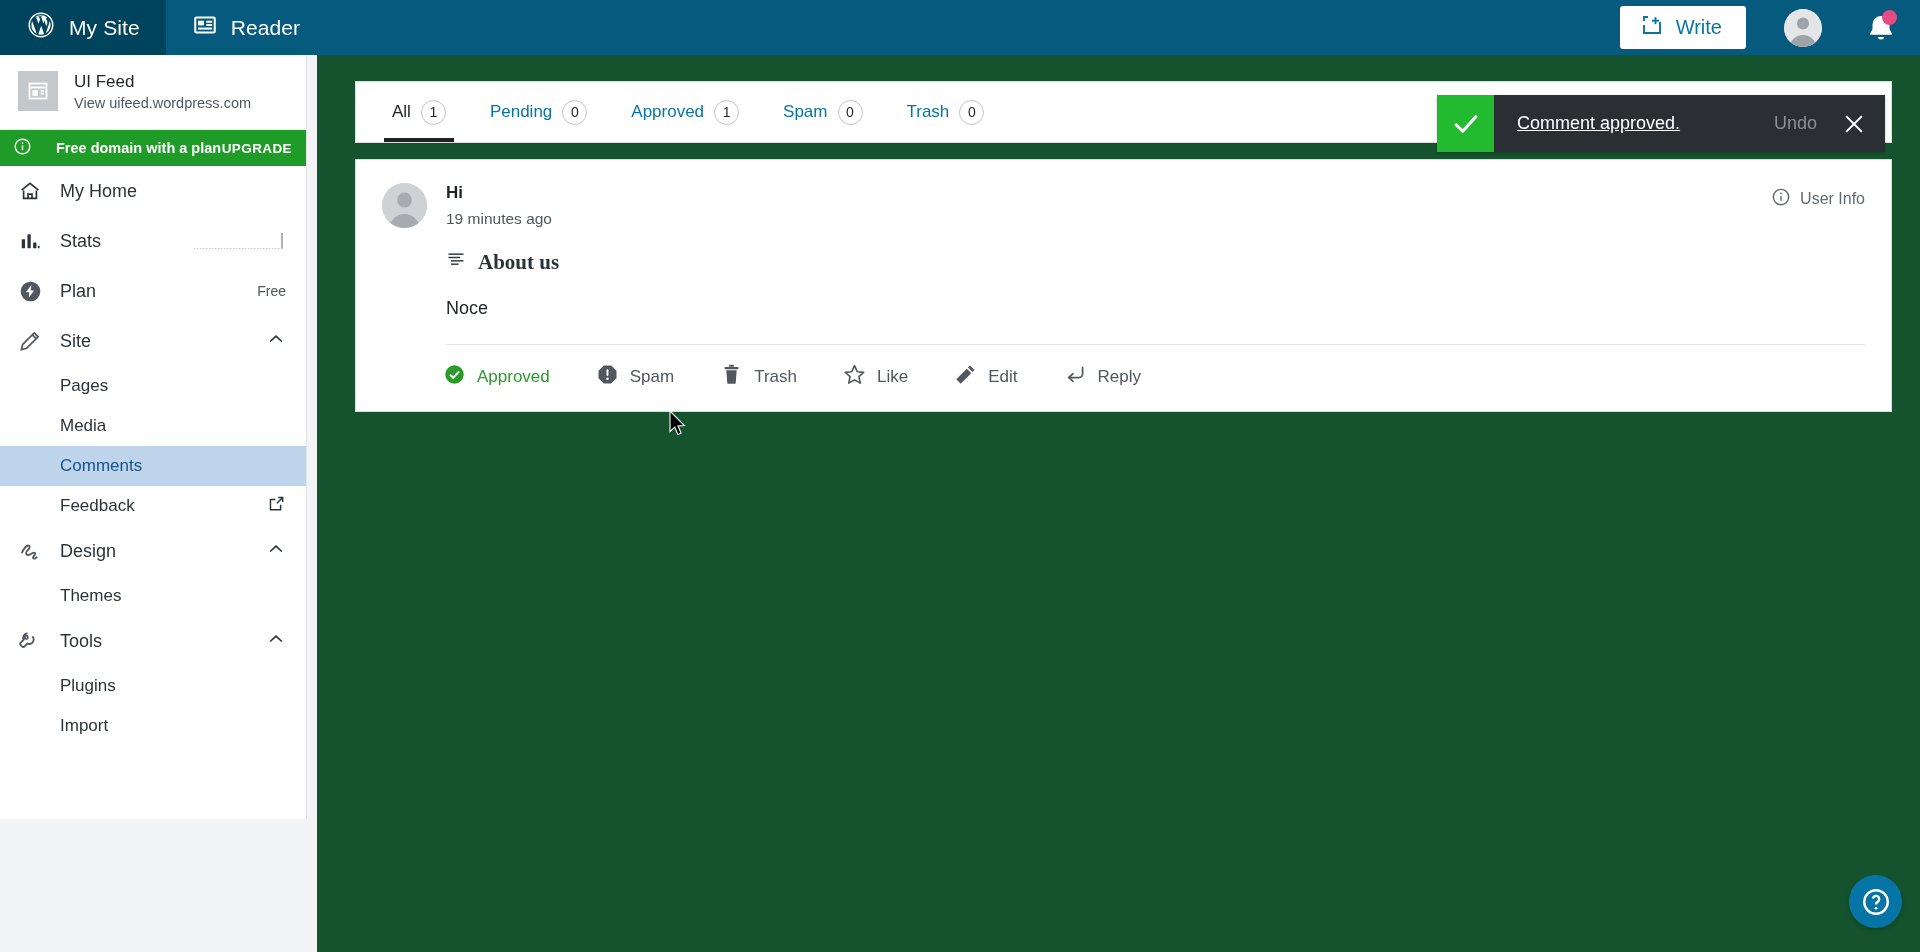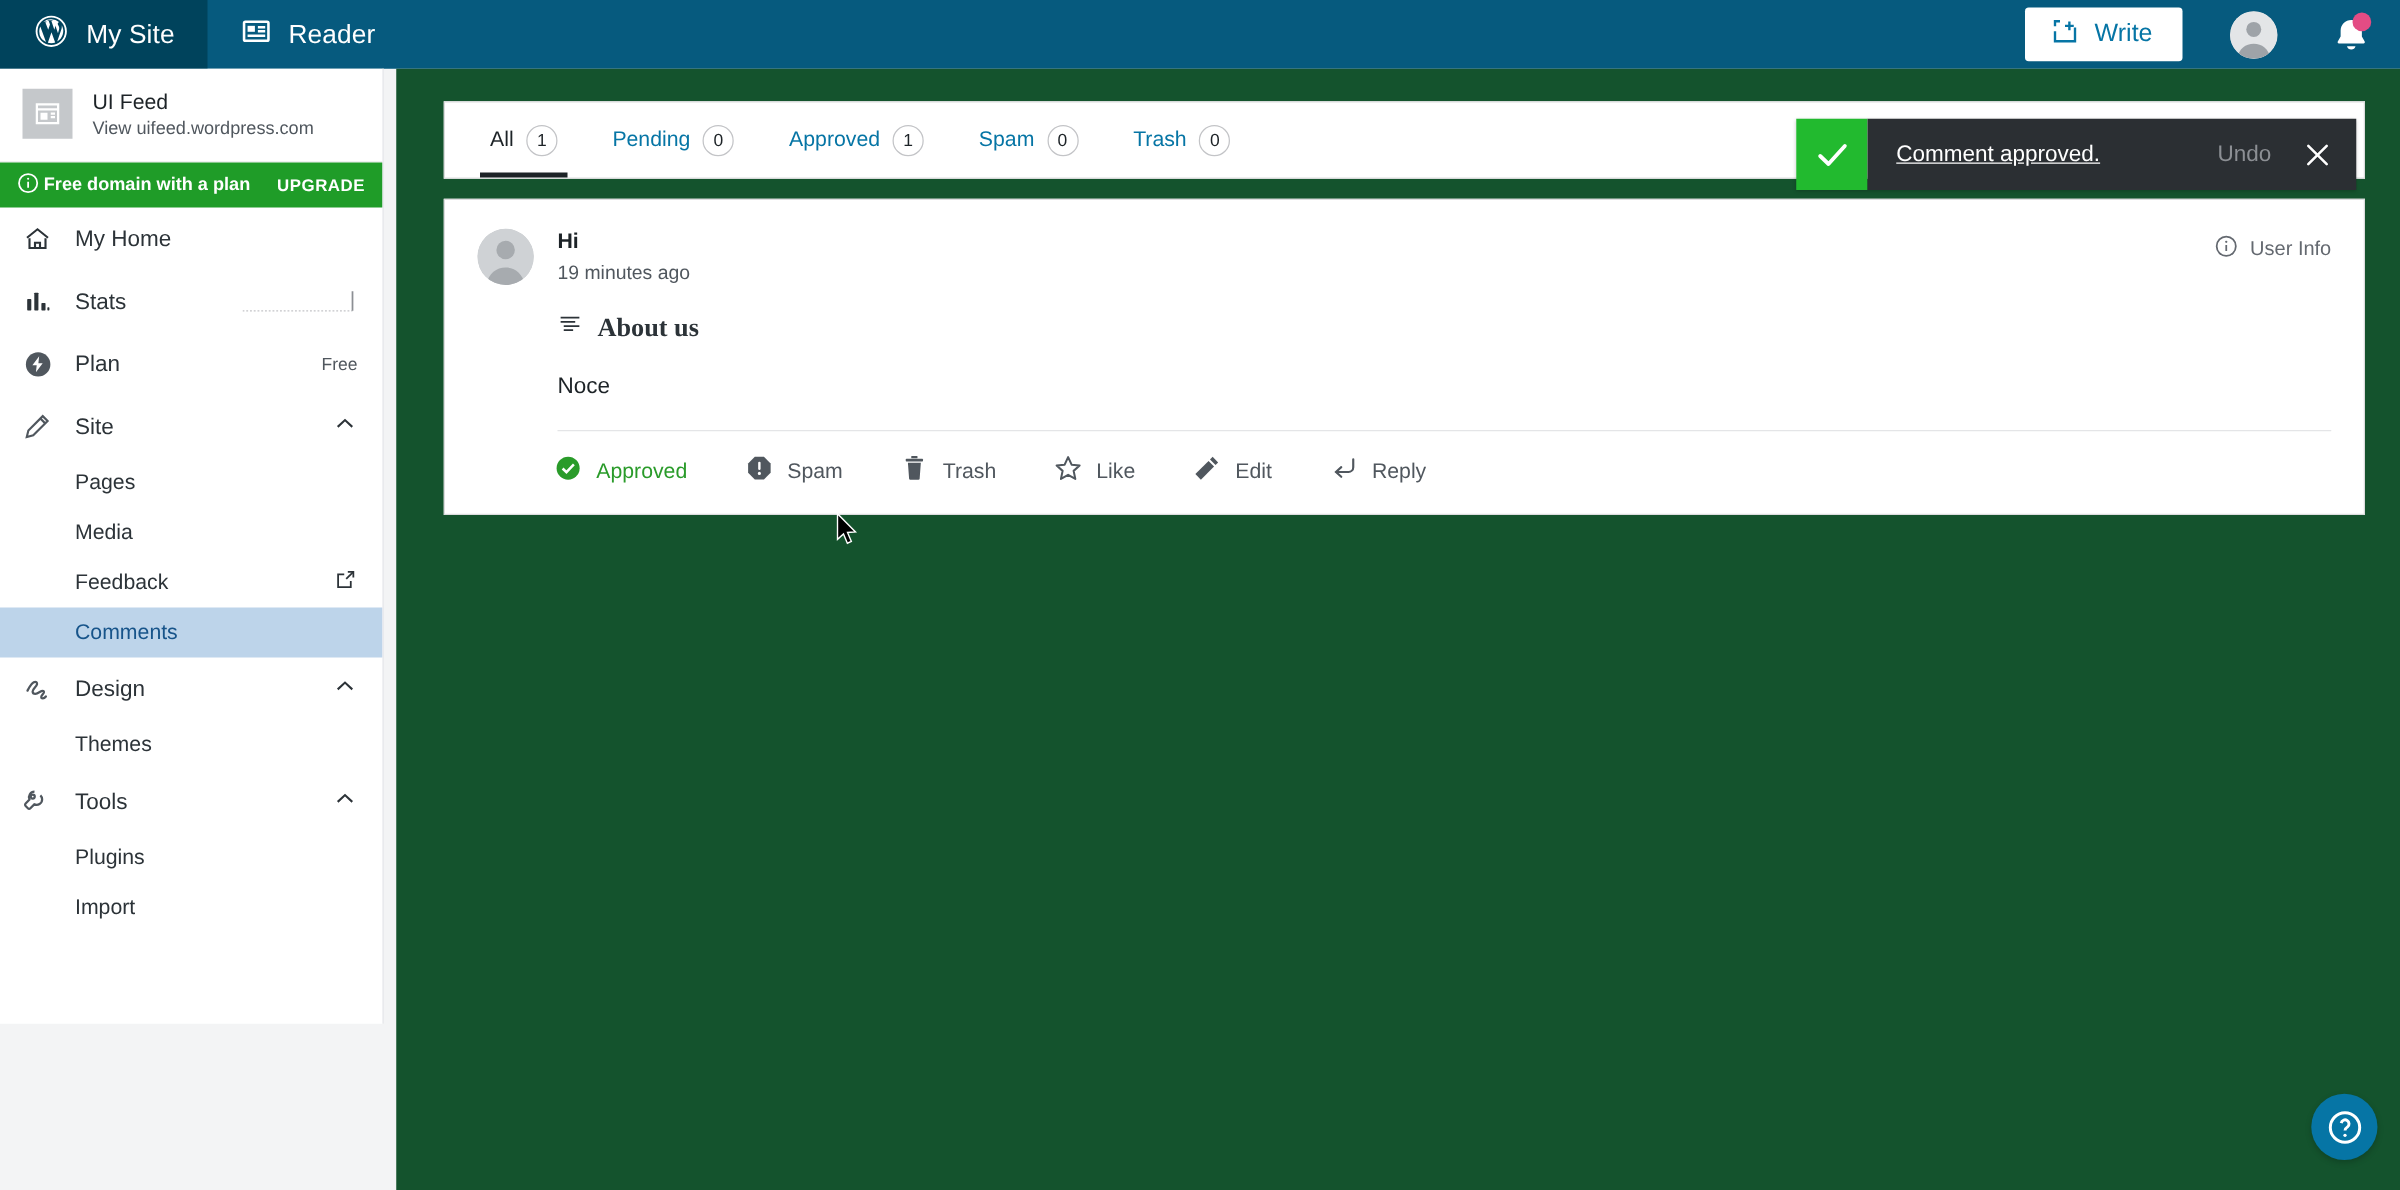--- a/index.html
+++ b/index.html
@@ -72,21 +72,21 @@
   .site-url  { font-size: 14.5px; color: #50575e; }
 
   .upgrade-banner {
     background: #1f9c28; color: #fff;
     height: 36px;
     display: flex; align-items: center;
     padding: 0 14px 0 13px;
     font-size: 14.5px; font-weight: bold;
     cursor: pointer;
   }
-  .upgrade-banner .ub-text { margin-left: 3px; flex: 1; }
+  .upgrade-banner .ub-text { margin-left: 24px; flex: 1; }
   .upgrade-banner .ub-cta { font-size: 13.5px; letter-spacing: .4px; }
 
   .nav-item {
     display: flex; align-items: center;
     height: 50px; padding: 0 20px 0 17px;
     font-size: 18px; color: #2c3338;
     cursor: pointer;
     position: relative;
   }
   .nav-item .ni-icon { width: 26px; flex: 0 0 26px; display:flex; align-items:center; justify-content:center; margin-right: 17px; }
@@ -354,32 +354,32 @@
         </svg>
     </span>
   </div>
 
   <div class="nav-sub">
     <span class="ns-label">Pages</span>
   </div>
   <div class="nav-sub">
     <span class="ns-label">Media</span>
   </div>
+  <div class="nav-sub active">
+    <span class="ns-label">Comments</span>
+  </div>
   <div class="nav-sub">
     <span class="ns-label">Feedback</span>
     <span>
       <svg width="19" height="19" viewBox="0 0 24 24" fill="none" stroke="#2c3338" stroke-width="1.8">
         <polyline points="14.2,4.4 19.8,4.4 19.8,10"></polyline>
         <line x1="19.8" y1="4.4" x2="12.6" y2="11.6"></line>
         <path d="M17.2 13.6v6.2H4.4V7h6.2"></path>
       </svg>
     </span>
-  </div>
-  <div class="nav-sub active">
-    <span class="ns-label">Comments</span>
   </div>
 
   <div class="nav-item">
     <span class="ni-icon">
       <svg width="24" height="24" viewBox="0 0 24 24" fill="none" stroke="#50575e" stroke-width="1.8" stroke-linecap="round">
         <path d="M4 13.5c1.8-3.5 4.2-7 6.2-7 1.5 0 1.9 1.5.9 3-1 1.5-3 3-3 4.6 0 1.2 1 1.9 2.2 1.9 2.2 0 4.3-2.4 5.7-2.4 1 0 1.4.8 1 1.7-.5 1.1-2 2.2-2 3.3 0 .7.6 1.1 1.3 1.1 1 0 1.8-.7 2.4-1.5"></path>
       </svg>
     </span>
     <span class="ni-label">Design</span>
     <span>

